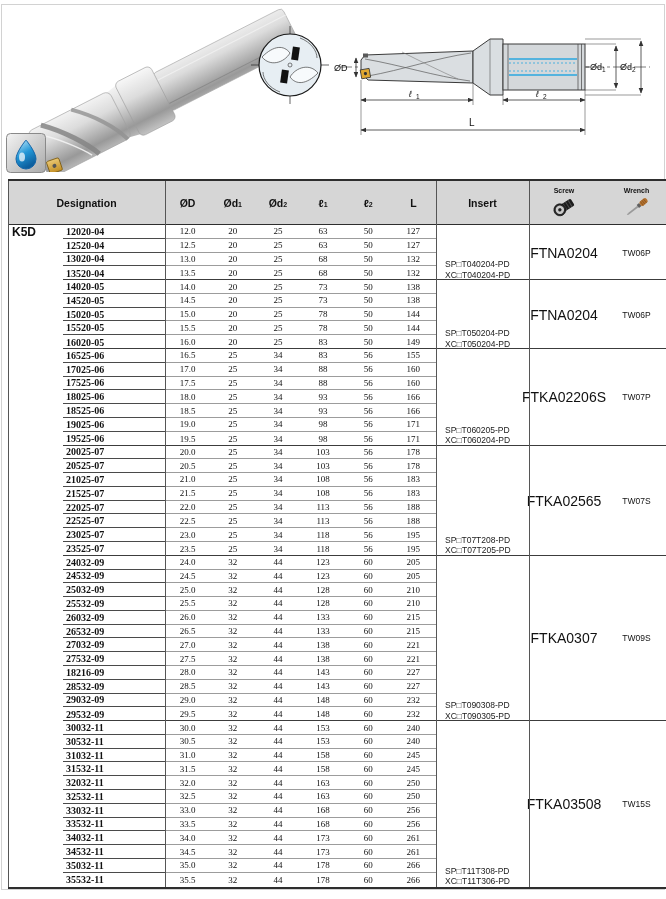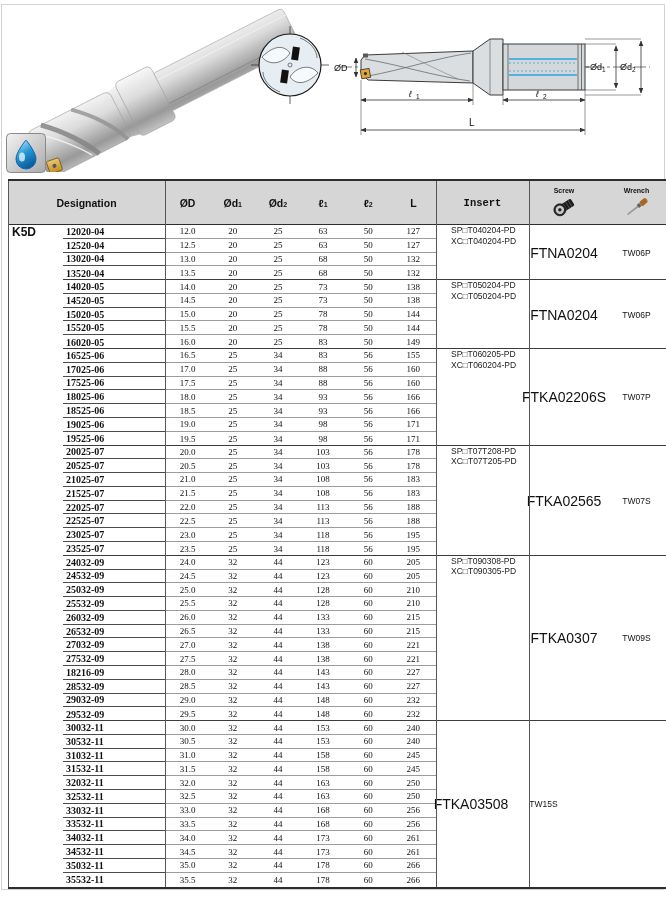--- a/index.html
+++ b/index.html
@@ -10,39 +10,39 @@
   .front{position:absolute;left:248px;top:18px;}
   .dims{position:absolute;left:332px;top:8px;}
   .coolant{position:absolute;left:6px;top:128px;width:40px;height:40px;}
   .unit{position:absolute;right:7px;top:160px;font-size:9.5px;color:#111;margin-top:17px;}
   
   .table{position:absolute;top:179px;left:8px;width:666px;border-top:2px solid #2e2e2e;border-bottom:2px solid #2e2e2e;z-index:2;background:#fff;}
   .thead{position:relative;height:43px;background:#d6d6d6;border-bottom:1px solid #2e2e2e;}
   .thead>div{position:absolute;top:0;height:100%;display:flex;align-items:center;justify-content:center;font-weight:700;font-size:10.5px;}
   .h-desig{left:0;width:157px;}
   .h-dim{width:45.17px;}
-  .h-insert{left:428px;width:93px;font-family:Liberation Mono, monospace;}
+  .h-insert{left:428px;width:93px;}
   .h-tool{flex-direction:column;}
   .h-screw{left:521px;width:70px;}
   .h-wrench{left:591px;width:75px;}
   .h-lab{font-size:7px;font-weight:700;margin-bottom:1px;}
   .sub{font-size:7px;margin-top:4px;font-weight:700;}
   .vline{position:absolute;top:0;bottom:0;width:1px;background:#565656;z-index:5;}
   .tbody{position:relative;}
   .series{position:absolute;left:4px;top:0;height:13.79px;display:flex;align-items:center;font-weight:700;font-size:12px;z-index:3;}
   .group{display:flex;position:relative;}
   .group::after{content:"";position:absolute;left:55px;right:0;bottom:0;height:1px;background:#3c3c3c;}
   .group:last-child::after{display:none;}
   .g-rows{width:428px;}
   .row{display:flex;height:13.7917px;box-sizing:border-box;font-family:Liberation Serif, serif;}
   .c-series{width:55px;}
   .c-desig{width:102px;font-weight:700;font-size:10px;display:flex;align-items:center;padding-left:3px;box-sizing:border-box;border-bottom:1px solid #4a4a4a;}
   .c-num{width:45.1667px;font-size:9px;display:flex;align-items:center;justify-content:center;box-sizing:border-box;border-bottom:1px solid #9c9c9c;}
   .row.last .c-desig,.row.last .c-num{border-bottom:none;}
-  .g-insert{width:93px;box-sizing:border-box;padding-left:15px;display:flex;flex-direction:column;justify-content:flex-start;font-size:8.5px;line-height:10.5px;color:#1a1a1a;}
+  .g-insert{width:93px;box-sizing:border-box;padding-left:9px;display:flex;flex-direction:column;justify-content:flex-end;font-size:8.5px;line-height:10.5px;color:#1a1a1a;}
   .g-screw{width:70px;display:flex;align-items:center;justify-content:center;font-size:14px;}
   .g-wrench{width:75px;display:flex;align-items:center;justify-content:center;font-size:8.5px;}
   svg text{font-family:"Liberation Sans",sans-serif;}
 </style>
 </head>
 <body>
 
 <div class="page">
   <div class="page-frame"></div>
 
@@ -767,20 +767,24 @@
               <div class="c-series"></div>
               <div class="c-desig">35532-11</div>
               <div class="c-num">35.5</div>
               <div class="c-num">32</div>
               <div class="c-num">44</div>
               <div class="c-num">178</div>
               <div class="c-num">60</div>
               <div class="c-num">266</div>
             </div>
           </div>
+          <div class="g-insert">
+            <div class="ins-line">SP□T11T308-PD</div>
+            <div class="ins-line">XC□T11T306-PD</div>
+          </div>
           <div class="g-screw">FTKA03508</div>
           <div class="g-wrench">TW15S</div>
         </div>
       </div>
 
     <div class="vline" style="left:0"></div>
     <div class="vline" style="left:157px"></div>
     <div class="vline" style="left:428px"></div>
     <div class="vline" style="left:521px"></div>
     <div class="vline" style="left:665px"></div>

